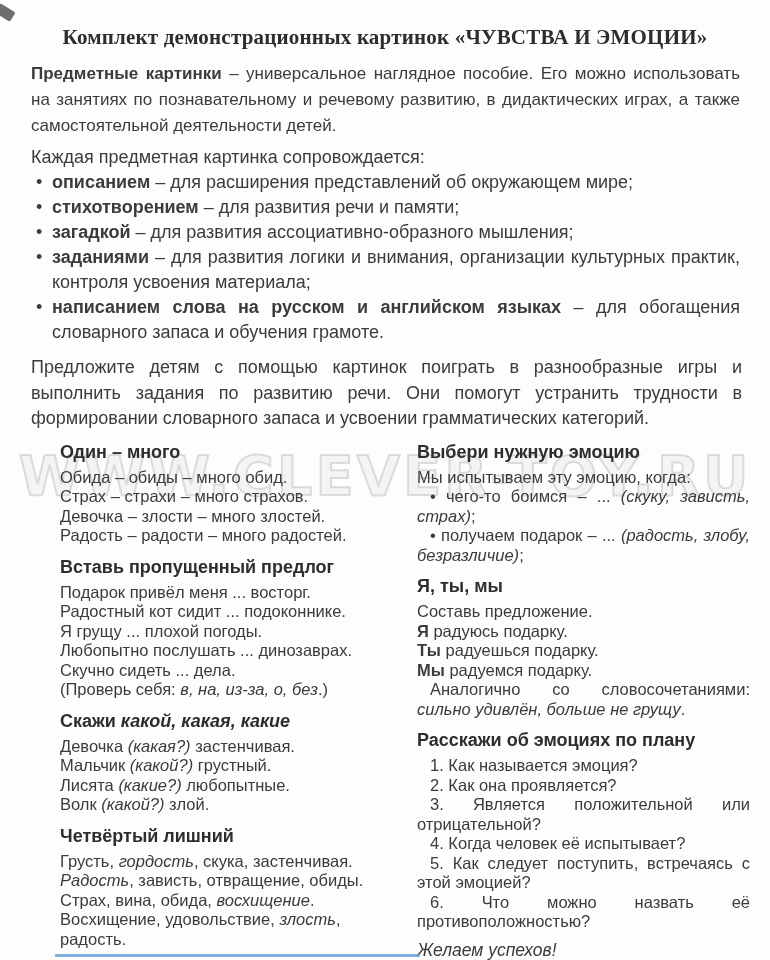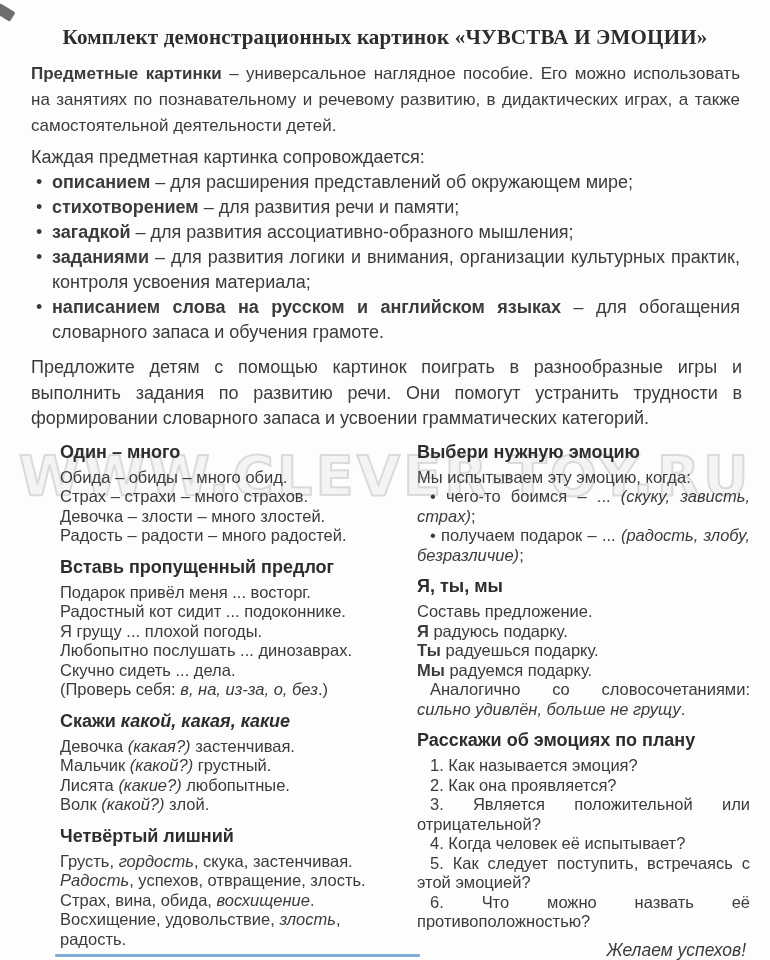--- a/index.html
+++ b/index.html
@@ -51,21 +51,21 @@
     color:#2d2d2d;font-weight:700;
   }
   .col h2:first-child{margin-top:0;}
   .col p{margin:0;}
   .rbullet{text-indent:13px;}
   .rbullet::before{content:"•\00a0 ";}
   .plan-item{text-indent:13px;}
   .analog{text-indent:13px;}
   .closing{
     margin-top:9px !important;
-    text-align:right;font-style:italic;
+    font-style:italic;
     font-size:17.5px;padding-right:4px;
   }
 
   .watermark{
     position:absolute;z-index:-1;
     top:443px;left:0;width:770px;
     text-align:center;
     font-family:"DejaVu Sans",sans-serif;
     font-size:56px;font-weight:800;letter-spacing:3px;
     color:rgba(190,190,190,0.14);
@@ -126,21 +126,21 @@
       <p><span>(Проверь себя: </span><span class="i">в, на, из-за, о, без</span><span>.)</span></p>
 
       <h2><span class="b">Скажи </span><span class="b i">какой, какая, какие</span></h2>
       <p><span>Девочка </span><span class="i">(какая?)</span><span> застенчивая.</span></p>
       <p><span>Мальчик </span><span class="i">(какой?)</span><span> грустный.</span></p>
       <p><span>Лисята </span><span class="i">(какие?)</span><span> любопытные.</span></p>
       <p><span>Волк </span><span class="i">(какой?)</span><span> злой.</span></p>
 
       <h2>Четвёртый лишний</h2>
       <p><span>Грусть, </span><span class="i">гордость</span><span>, скука, застенчивая.</span></p>
-      <p><span class="i">Радость</span><span>, успехов, отвращение, злость.</span></p>
+      <p><span class="i">Радость</span><span>, зависть, отвращение, обиды.</span></p>
       <p><span>Страх, вина, обида, </span><span class="i">восхищение</span><span>.</span></p>
       <p><span>Восхищение, удовольствие, </span><span class="i">злость</span><span>, радость.</span></p>
     </div>
 
     <div class="col">
       <h2>Выбери нужную эмоцию</h2>
       <p>Мы испытываем эту эмоцию, когда:</p>
       <p class="rbullet just"><span>чего-то боимся – ... </span><span class="i">(скуку, зависть, страх)</span><span>;</span></p>
       <p class="rbullet just"><span>получаем подарок – ... </span><span class="i">(радость, злобу, безразличие)</span><span>;</span></p>
 

